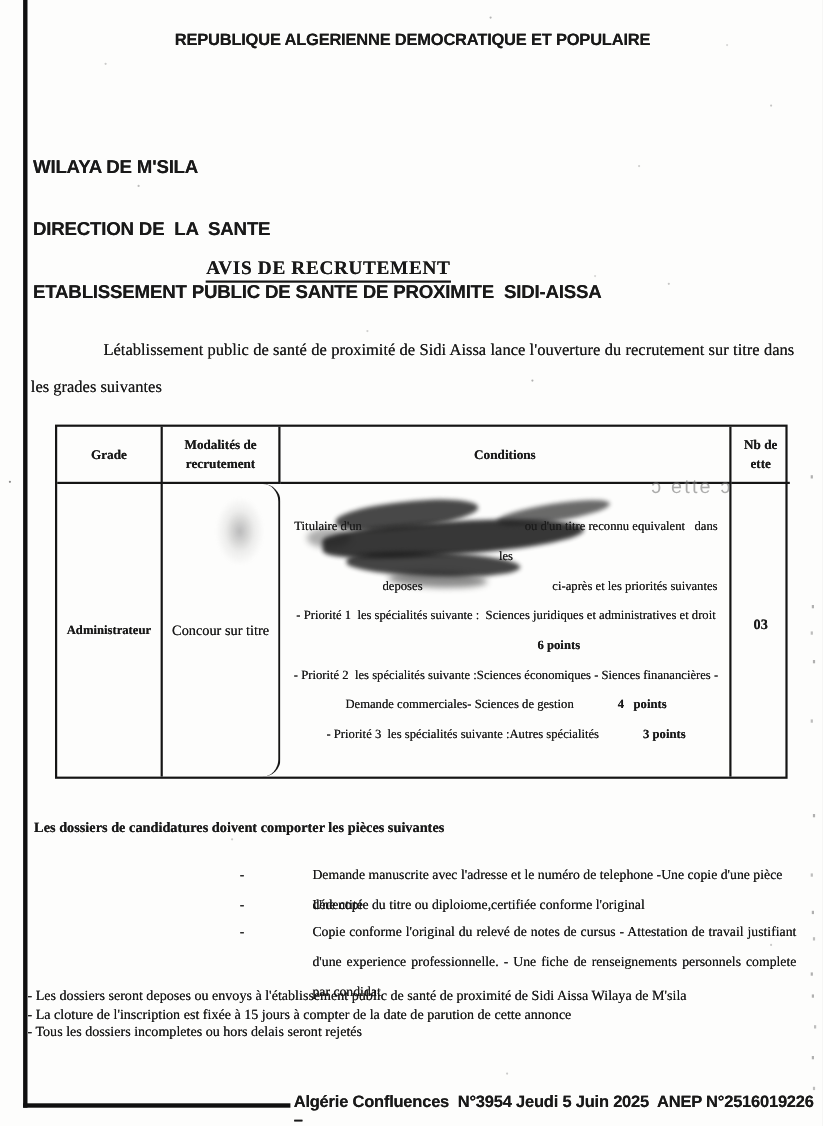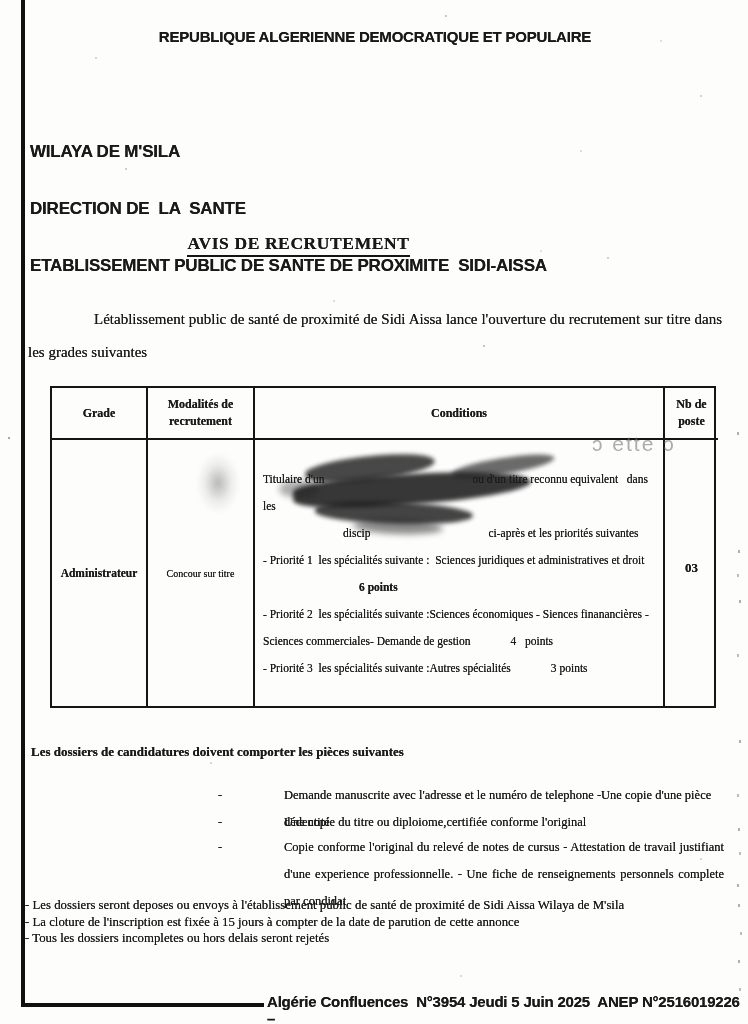--- a/index.html
+++ b/index.html
@@ -28,47 +28,47 @@
   
   .rectable{position:absolute;left:50px;top:386px;width:666px;height:322px;
     display:grid;grid-template-columns:96px 107px 410px 53px;grid-template-rows:52px 1fr;
     border:2.5px solid #151515;box-sizing:border-box;}
   .cell{border-right:2px solid #151515;border-bottom:2px solid #151515;box-sizing:border-box;
     display:flex;align-items:center;justify-content:center;text-align:center;}
   .cell.last{border-right:none;}
   .cell.body{border-bottom:none;}
   .th{font-weight:bold;font-size:12px;line-height:17px;white-space:pre-line;}
   .td-grade{font-weight:bold;font-size:11.5px;}
-  .td-mod{font-size:10px;}
+  .td-mod{font-size:13px;border-radius:16px;}
   .td-nb{font-weight:bold;font-size:13px;align-items:flex-start;padding-top:120px;}
   .td-cond{display:block;position:relative;text-align:left;font-size:11.5px;line-height:27px;
     padding:26px 6px 0 8px;}
-  .cond-line{white-space:pre-wrap;}
+  .cond-line{white-space:pre-wrap;text-align:center;}
   .gap1{display:inline-block;width:148px;}
   .gap2{display:inline-block;width:118px;}
   .ml80{margin-left:80px;}
   .pts1{margin-left:96px;font-weight:bold;}
-  .ptsr{margin-left:40px;font-weight:normal;white-space:pre-wrap;}
+  .ptsr{margin-left:40px;font-weight:bold;white-space:pre-wrap;}
   .plabel{font-weight:normal;}
 
   
   .blob{position:absolute;left:38px;top:10px;width:280px;height:92px;pointer-events:none;}
   .blob i{position:absolute;display:block;background:#1c1c1c;filter:blur(2px);opacity:.88;}
   .blob .b1{left:12px;top:6px;width:130px;height:24px;border-radius:45% 60% 50% 55%;transform:rotate(-7deg);opacity:.8;}
   .blob .b2{left:0px;top:24px;width:238px;height:30px;border-radius:38% 62% 55% 45%;transform:rotate(-4deg);}
   .blob .b3{left:22px;top:52px;width:158px;height:22px;border-radius:55% 45% 60% 40%;transform:rotate(3deg);opacity:.82;}
   .blob .b4{left:158px;top:8px;width:104px;height:16px;border-radius:50%;transform:rotate(-9deg);opacity:.65;}
   .blob .b5{left:60px;top:70px;width:90px;height:14px;border-radius:50%;transform:rotate(2deg);opacity:.5;filter:blur(3px);}
   .blob .b6{left:-14px;top:30px;width:40px;height:18px;border-radius:50%;opacity:.35;filter:blur(3px);}
 
   .smudge-light{position:absolute;left:196px;top:452px;width:44px;height:62px;
     background:radial-gradient(closest-side,rgba(60,60,60,.35),rgba(120,120,120,.12) 60%,transparent);
     filter:blur(1.5px);}
   .bleed{position:absolute;left:592px;top:432px;font-family:"Liberation Sans",sans-serif;
-    font-size:21px;color:#777;opacity:.6;letter-spacing:2px;filter:blur(.4px);}
+    font-size:18px;color:#777;opacity:.6;letter-spacing:2px;filter:blur(.4px);}
 
   
   .docs-heading{position:absolute;left:31px;top:744px;font-weight:bold;font-size:13px;}
   .doc-item{position:absolute;left:218px;width:506px;font-size:12.5px;line-height:27px;}
   .doc-item .mk{position:absolute;left:0;top:0;}
   .doc-item .tx{display:block;margin-left:66px;}
   .doc-item.justify .tx{text-align:justify;}
   .di1{top:782px;}
   .di2{top:809px;}
   .di3{top:834px;}
@@ -118,32 +118,32 @@
   </div>
 
   <p class="intro ink">Létablissement public de santé de proximité de Sidi Aissa lance l'ouverture du recrutement sur titre dans les grades suivantes</p>
 
   <div class="rectable">
     <div class="cell th ink">Grade</div>
     <div class="cell th ink">Modalités de
 recrutement</div>
     <div class="cell th ink">Conditions</div>
     <div class="cell th ink last">Nb de
-poste</div>
+ette</div>
 
     <div class="cell body td-grade ink">Administrateur</div>
     <div class="cell body td-mod ink">Concour sur titre</div>
 
     <div class="cell body td-cond ink">
       <div class="cond-line"><span>Titulaire d'un</span><span class="gap1"></span><span>ou d'un titre reconnu equivalent   dans les</span></div>
-      <div class="cond-line ml80"><span>discip</span><span class="gap2"></span><span>ci-après et les priorités suivantes</span></div>
+      <div class="cond-line ml80"><span>deposes</span><span class="gap2"></span><span>ci-après et les priorités suivantes</span></div>
       <div class="cond-line"><span class="plabel">- Priorité 1</span><span>  les spécialités suivante :  Sciences juridiques et administratives et droit</span></div>
       <div class="cond-line"><span class="pts1">6 points</span></div>
       <div class="cond-line"><span class="plabel">- Priorité 2</span><span>  les spécialités suivante :Sciences économiques - Siences finanancières -</span></div>
-      <div class="cond-line"><span>Sciences commerciales- Demande de gestion</span><span class="ptsr">4   points</span></div>
+      <div class="cond-line"><span>Demande commerciales- Sciences de gestion</span><span class="ptsr">4   points</span></div>
       <div class="cond-line"><span class="plabel">- Priorité 3</span><span>  les spécialités suivante :Autres spécialités</span><span class="ptsr">3 points</span></div>
 
       <div class="blob">
         <i class="b1"></i>
           <i class="b2"></i>
           <i class="b3"></i>
           <i class="b4"></i>
           <i class="b5"></i>
           <i class="b6"></i>
       </div>

